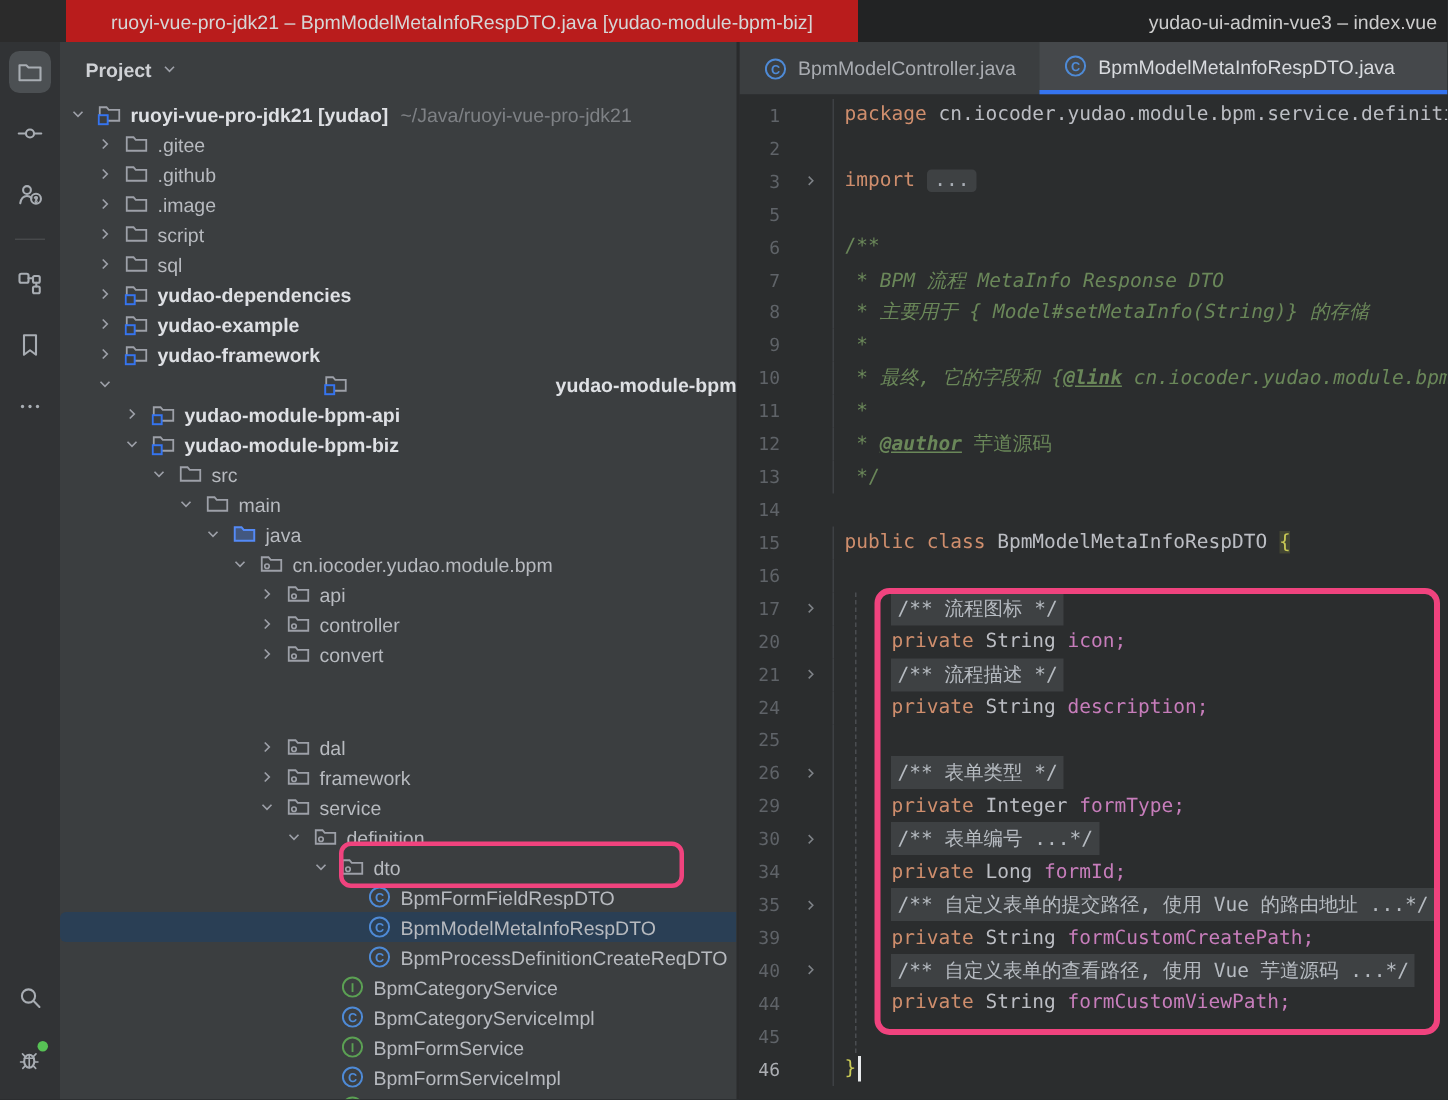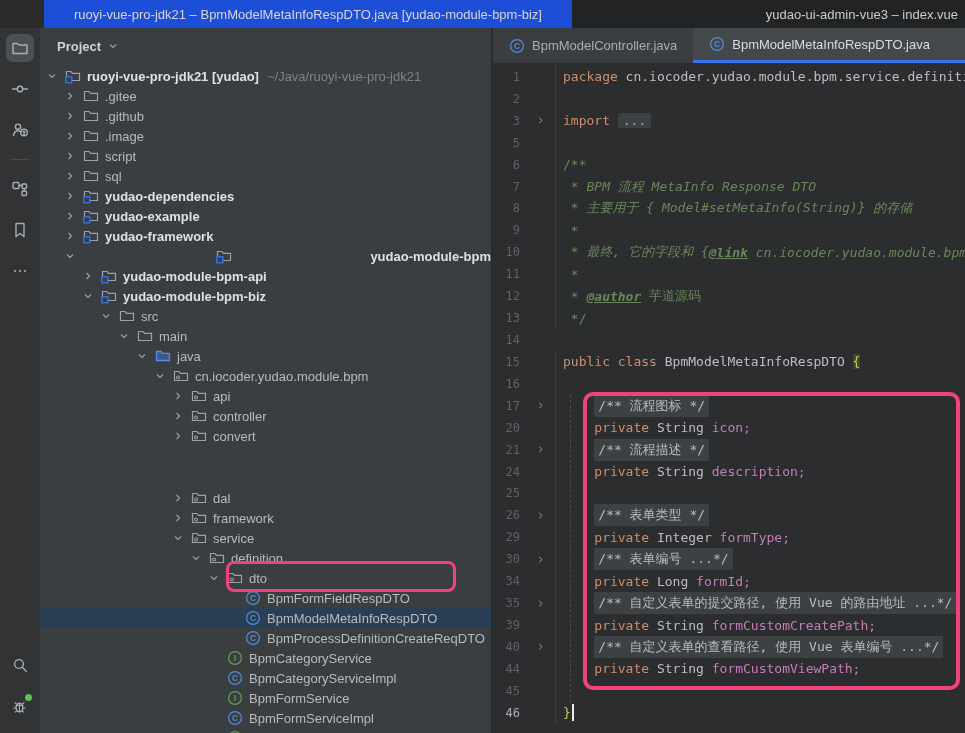--- a/index.html
+++ b/index.html
@@ -3,21 +3,21 @@
 <meta charset="utf-8">
 <style>
   * { box-sizing: border-box; margin: 0; padding: 0; }
   html,body { width:965px; height:733px; overflow:hidden; background:#2B2D2E;
               font-family:"Liberation Sans", sans-serif; }
   #app { position:relative; width:965px; height:733px; }
 
   
   #titlebar { display:flex; height:28px; font-size:13px; }
   #tb-corner { width:44px; background:#2B2B2B; }
-  #tb-left { width:528px; background:#1d4ed8; color:#D6D6D6; display:flex;
+  #tb-left { width:528px; background:#b91c1c; color:#D6D6D6; display:flex;
              align-items:center; justify-content:center; white-space:nowrap; overflow:hidden; }
   #tb-right { flex:1; background:#222324; color:#CCCCCC; display:flex;
               align-items:center; justify-content:flex-end; padding-right:7px; white-space:nowrap; }
 
   #main { display:flex; height:705px; }
 
   
   #activitybar { width:40px; background:#313335; display:flex; flex-direction:column;
                  align-items:center; padding-top:6px; flex:none; }
   .ab-item { width:28px; height:28px; border-radius:7px; display:flex; align-items:center;
@@ -691,21 +691,21 @@
               <span class="fold"></span>
               <span class="codeline"><span class="pl">    </span><span class="kw">private</span><span class="pl"> String </span><span class="field">formCustomCreatePath;</span></span>
             </div>
             <div class="crow">
               <span class="ln">40</span>
               <span class="fold">
                 <svg width="11" height="11" viewBox="0 0 16 16">
                   <path d="M6 4l4 4-4 4"></path>
                 </svg>
               </span>
-              <span class="codeline"><span class="pl">    </span><span class="foldcmt">/** 自定义表单的查看路径, 使用 Vue 表单编号 ...*/</span></span>
+              <span class="codeline"><span class="pl">    </span><span class="foldcmt">/** 自定义表单的查看路径, 使用 Vue 芋道源码 ...*/</span></span>
             </div>
             <div class="crow">
               <span class="ln">44</span>
               <span class="fold"></span>
               <span class="codeline"><span class="pl">    </span><span class="kw">private</span><span class="pl"> String </span><span class="field">formCustomViewPath;</span></span>
             </div>
             <div class="crow">
               <span class="ln">45</span>
               <span class="fold"></span>
               <span class="codeline"></span>

